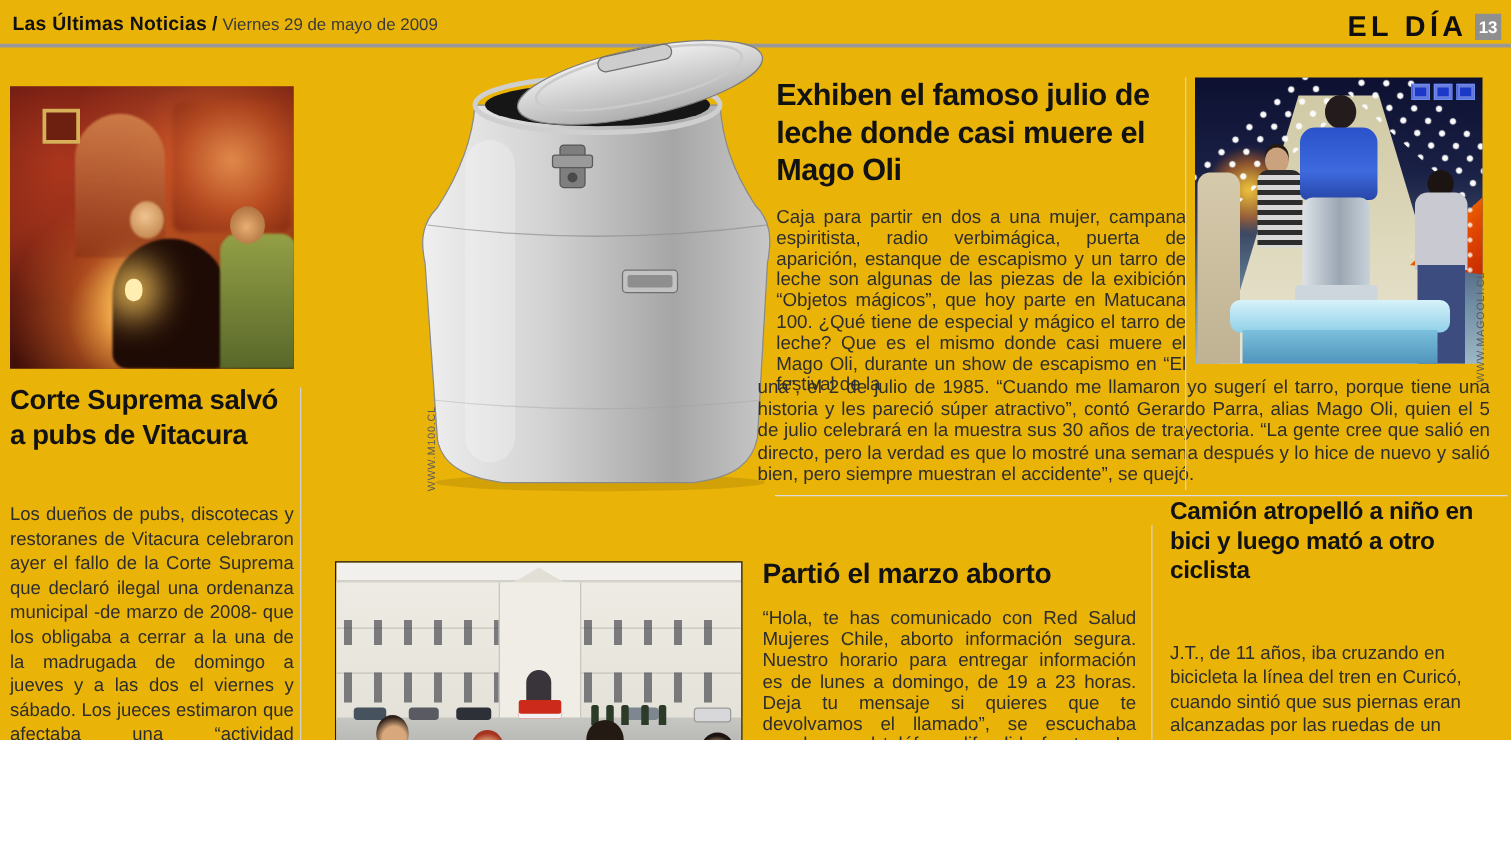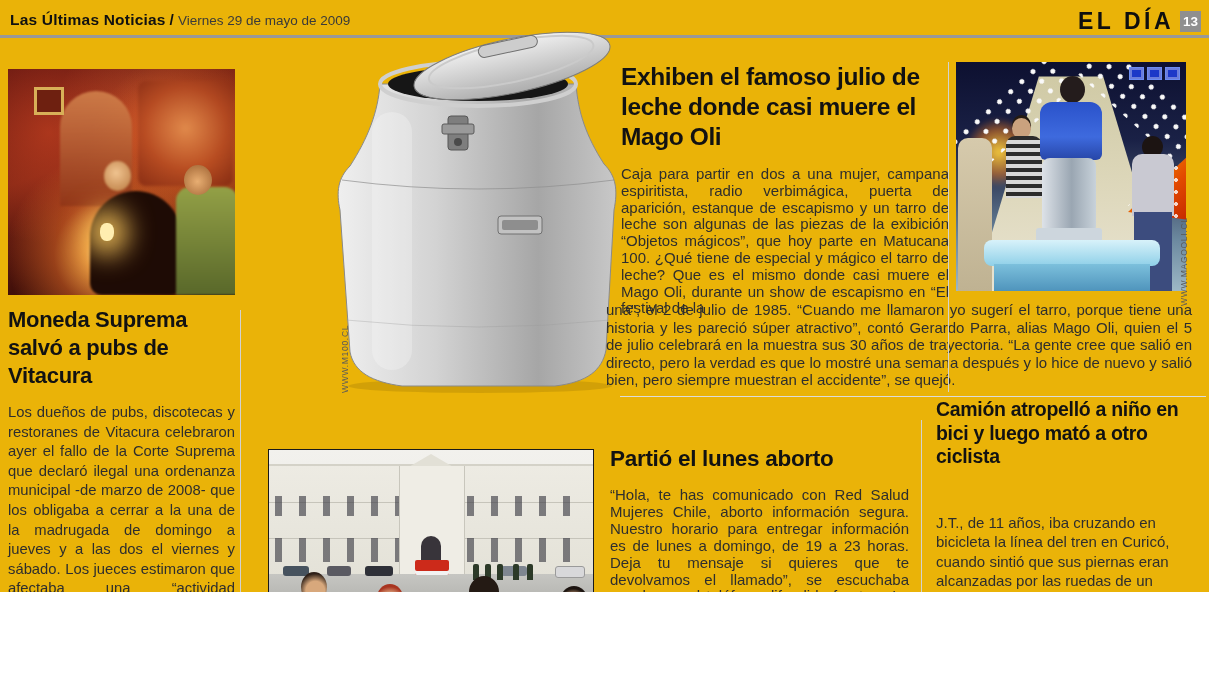--- a/index.html
+++ b/index.html
@@ -173,21 +173,21 @@
   <div class="photo-pub">
     <div class="pp-arch"></div>
     <div class="pp-frame"></div>
     <div class="pp-mural"></div>
     <div class="pp-head-left"></div>
     <div class="pp-fig-center"></div>
     <div class="pp-fig-right"></div>
     <div class="pp-head-right"></div>
     <div class="pp-candle"></div>
   </div>
-  <h2 class="h-pubs">Moneda Suprema salvó a pubs de Vitacura</h2>
+  <h2 class="h-pubs">Corte Suprema salvó a pubs de Vitacura</h2>
   <p class="b-pubs body just">Los dueños de pubs, discotecas y restoranes de Vitacura celebraron ayer el fallo de la Corte Suprema que declaró ilegal una ordenanza municipal -de marzo de 2008- que los obligaba a cerrar a la una de la madrugada de domingo a jueves y a las dos el viernes y sábado. Los jueces estimaron que afectaba una “actividad económica lícita” que tenía “la correspondiente autorización municipal”. La restricción operó solo una semana, antes que apelaran a la justicia.</p>
   <div class="vrule r1"></div>
 
   <div class="can">
     <svg viewBox="0 0 292 375" width="292" height="375">
       <defs>
         <linearGradient id="gBody" x1="0" y1="0" x2="1" y2="0">
           <stop offset="0" stop-color="#efefef"></stop>
             <stop offset="0.35" stop-color="#d3d3d3"></stop>
           <stop offset="0.72" stop-color="#a6a6a6"></stop>
@@ -274,20 +274,20 @@
     <div class="lm-head lm-h1"></div>
     <div class="lm-head lm-h2"></div>
     <div class="lm-head lm-h3"></div>
     <div class="lm-head lm-h4"></div>
     <div class="lm-banner">
       <span class="lm-banner-text">ABORTO</span>
     </div>
   </div>
   <div class="vtext c-velasquez">DAVID VELÁSQUEZ</div>
 
-  <h2 class="h-aborto">Partió el lunes aborto</h2>
+  <h2 class="h-aborto">Partió el marzo aborto</h2>
   <p class="b-aborto body just">“Hola, te has comunicado con Red Salud Mujeres Chile, aborto información segura. Nuestro horario para entregar información es de lunes a domingo, de 19 a 23 horas. Deja tu mensaje si quieres que te devolvamos el llamado”, se escuchaba anoche en el teléfono difundido frente a La Moneda por agrupaciones feministas, para informar sobre cómo realizarse un “aborto seguro con medicamentos, ellas mismas y en sus casas”.</p>
   <div class="vrule r3"></div>
 
   <h2 class="h-camion">Camión atropelló a niño en bici y luego mató a otro ciclista</h2>
   <p class="b-camion body">J.T., de 11 años, iba cruzando en bicicleta la línea del tren en Curicó, cuando sintió que sus piernas eran alcanzadas por las ruedas de un camión. Al llegar Carabineros el niño lesionado fue enviado al hospital, mientras que el conductor fue escoltado por una patrulla hacia la comisaría. En ese trayecto, el camión pasó por arriba de otro ciclista, un hombre de</p>
 
 </div>
 
 </body></html>

